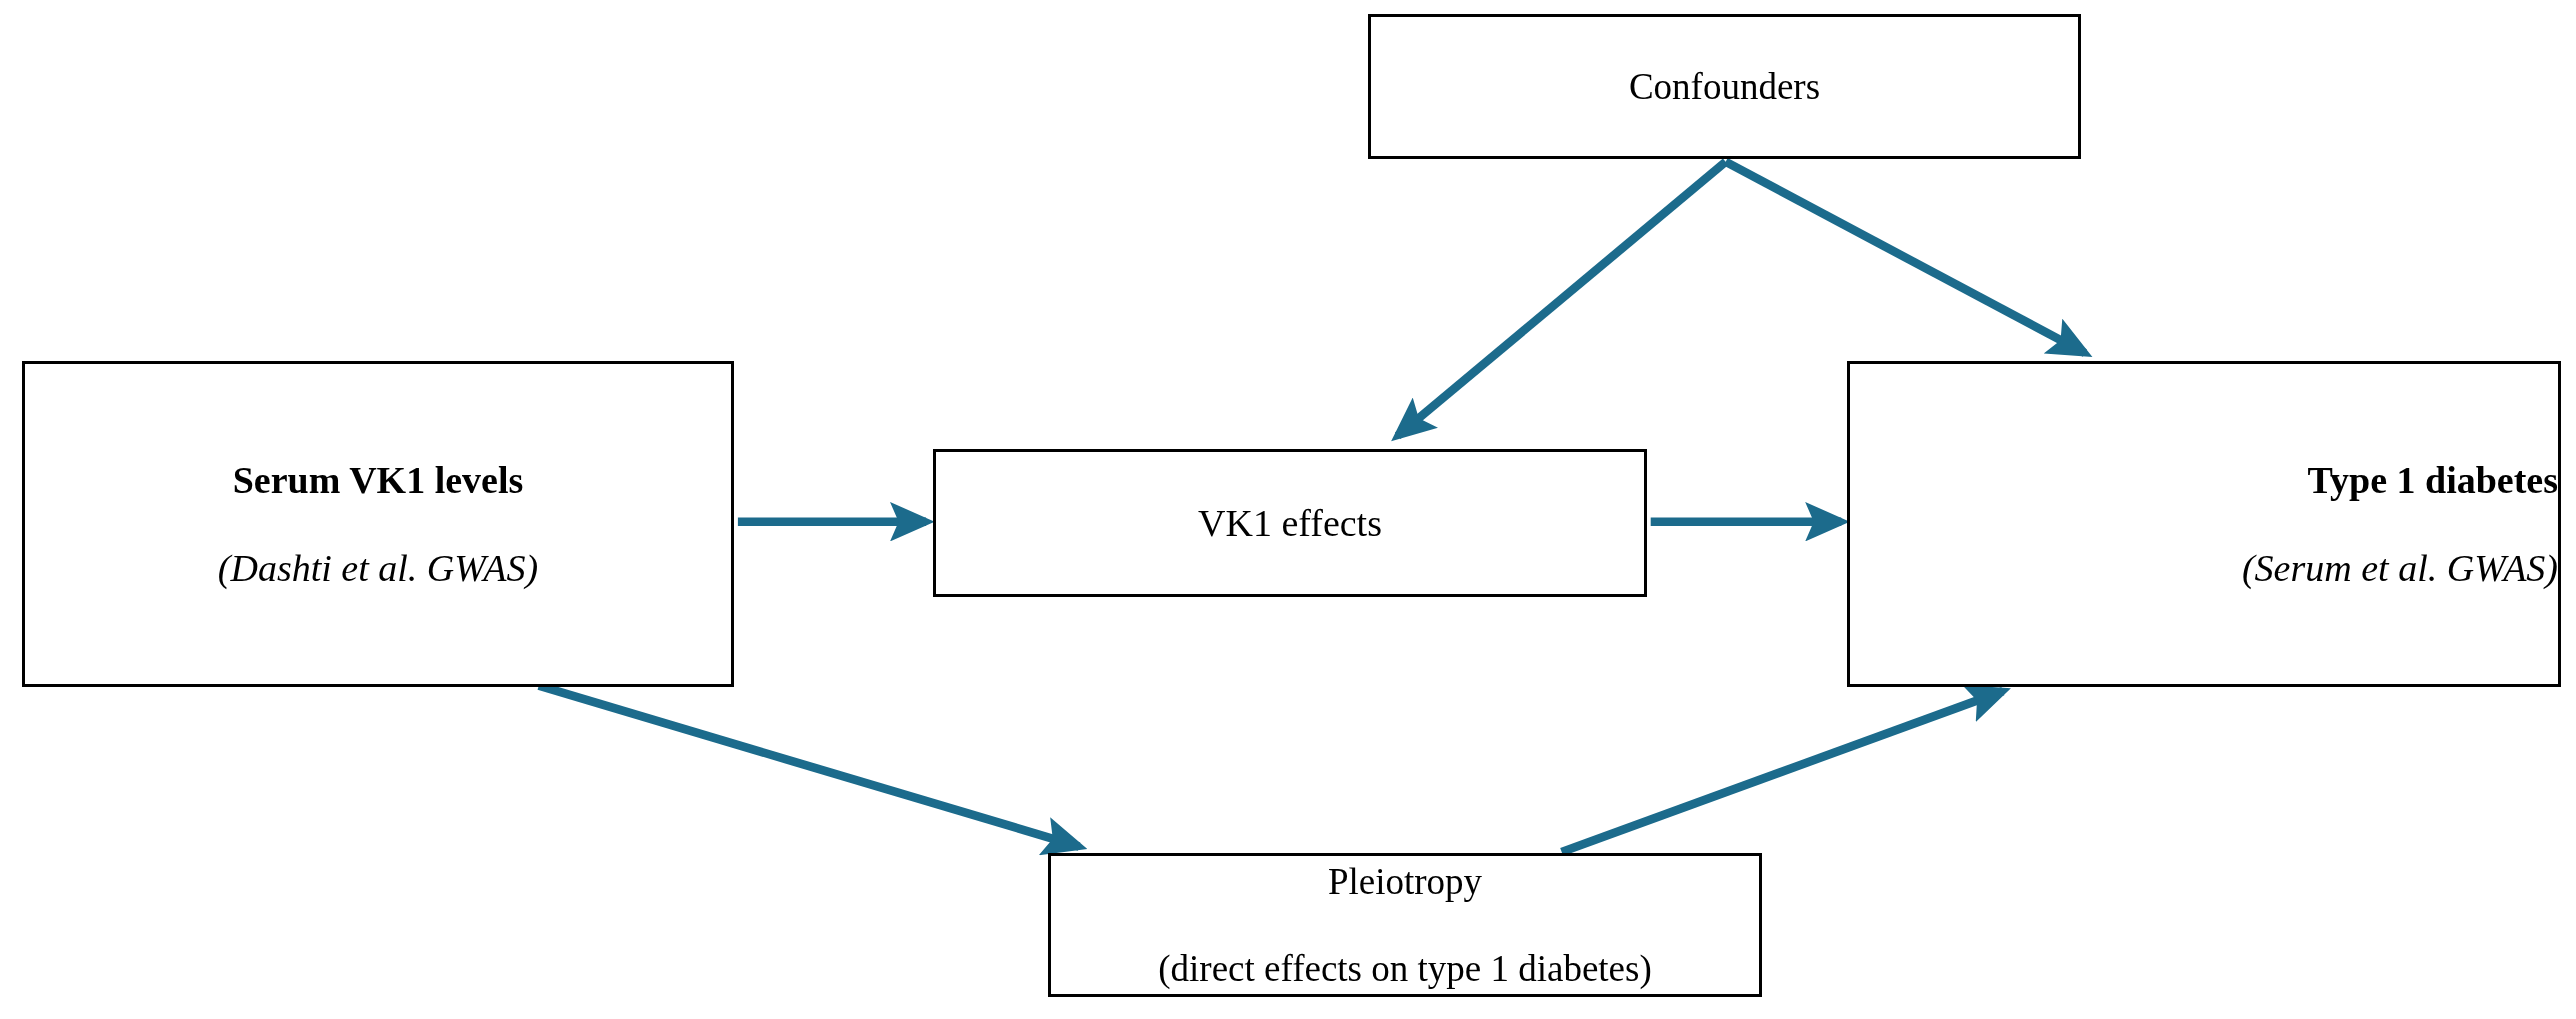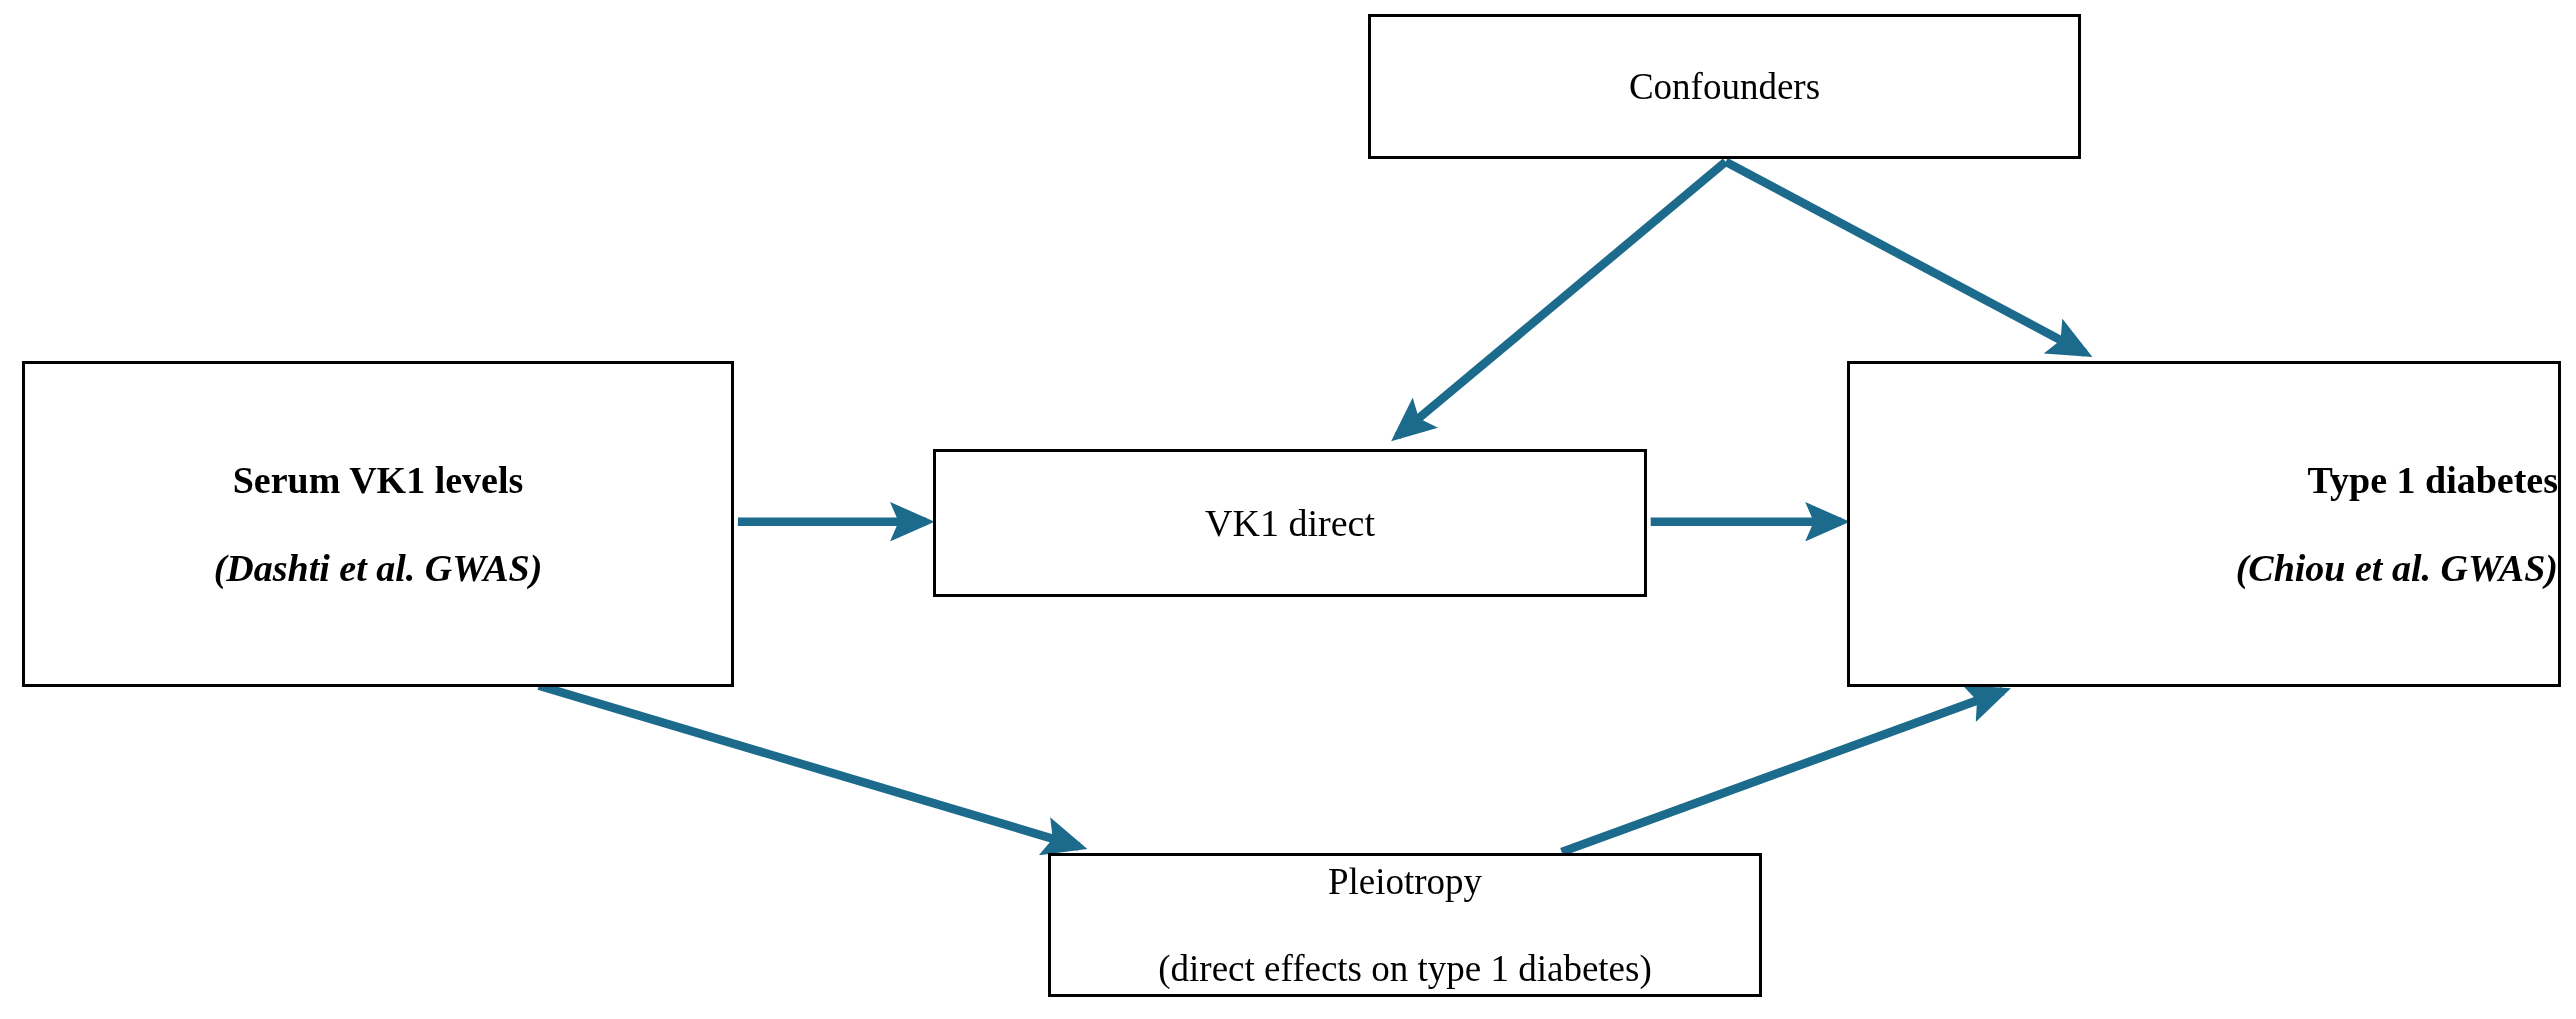--- a/index.html
+++ b/index.html
@@ -36,21 +36,21 @@
     text-align: center;
     line-height: 1.28;
     gap: 39px;
   }
   .node-line {
     display: block;
     color: #000000;
     white-space: nowrap;
   }
   .ln-bold   { font-weight: bold; }
-  .ln-italic { font-style: italic; font-weight: bold; }
+  .ln-italic { font-style: italic; }
   .ln-plain  { font-weight: normal; font-style: normal; }
 
   
   #node-confounders {
     left: 1368px; top: 14px; width: 713px; height: 145px;
     font-size: 37px;
   }
   #node-exposure {
     left: 22px; top: 361px; width: 712px; height: 326px;
     font-size: 38px;
@@ -97,26 +97,26 @@
   <div class="node-box" id="node-confounders">
     <span class="node-line ln-plain">Confounders</span>
   </div>
 
   <div class="node-box" id="node-exposure">
     <span class="node-line ln-bold">Serum VK1 levels</span>
     <span class="node-line ln-italic">(Dashti et al. GWAS)</span>
   </div>
 
   <div class="node-box" id="node-mediator">
-    <span class="node-line ln-plain">VK1 direct</span>
+    <span class="node-line ln-plain">VK1 effects</span>
   </div>
 
   <div class="node-box" id="node-outcome">
     <span class="node-line ln-bold">Type 1 diabetes</span>
-    <span class="node-line ln-italic">(Chiou et al. GWAS)</span>
+    <span class="node-line ln-italic">(Serum et al. GWAS)</span>
   </div>
 
   <div class="node-box" id="node-pleiotropy">
     <span class="node-line ln-plain">Pleiotropy</span>
     <span class="node-line ln-plain">(direct effects on type 1 diabetes)</span>
   </div>
 
 </div>
 
 

